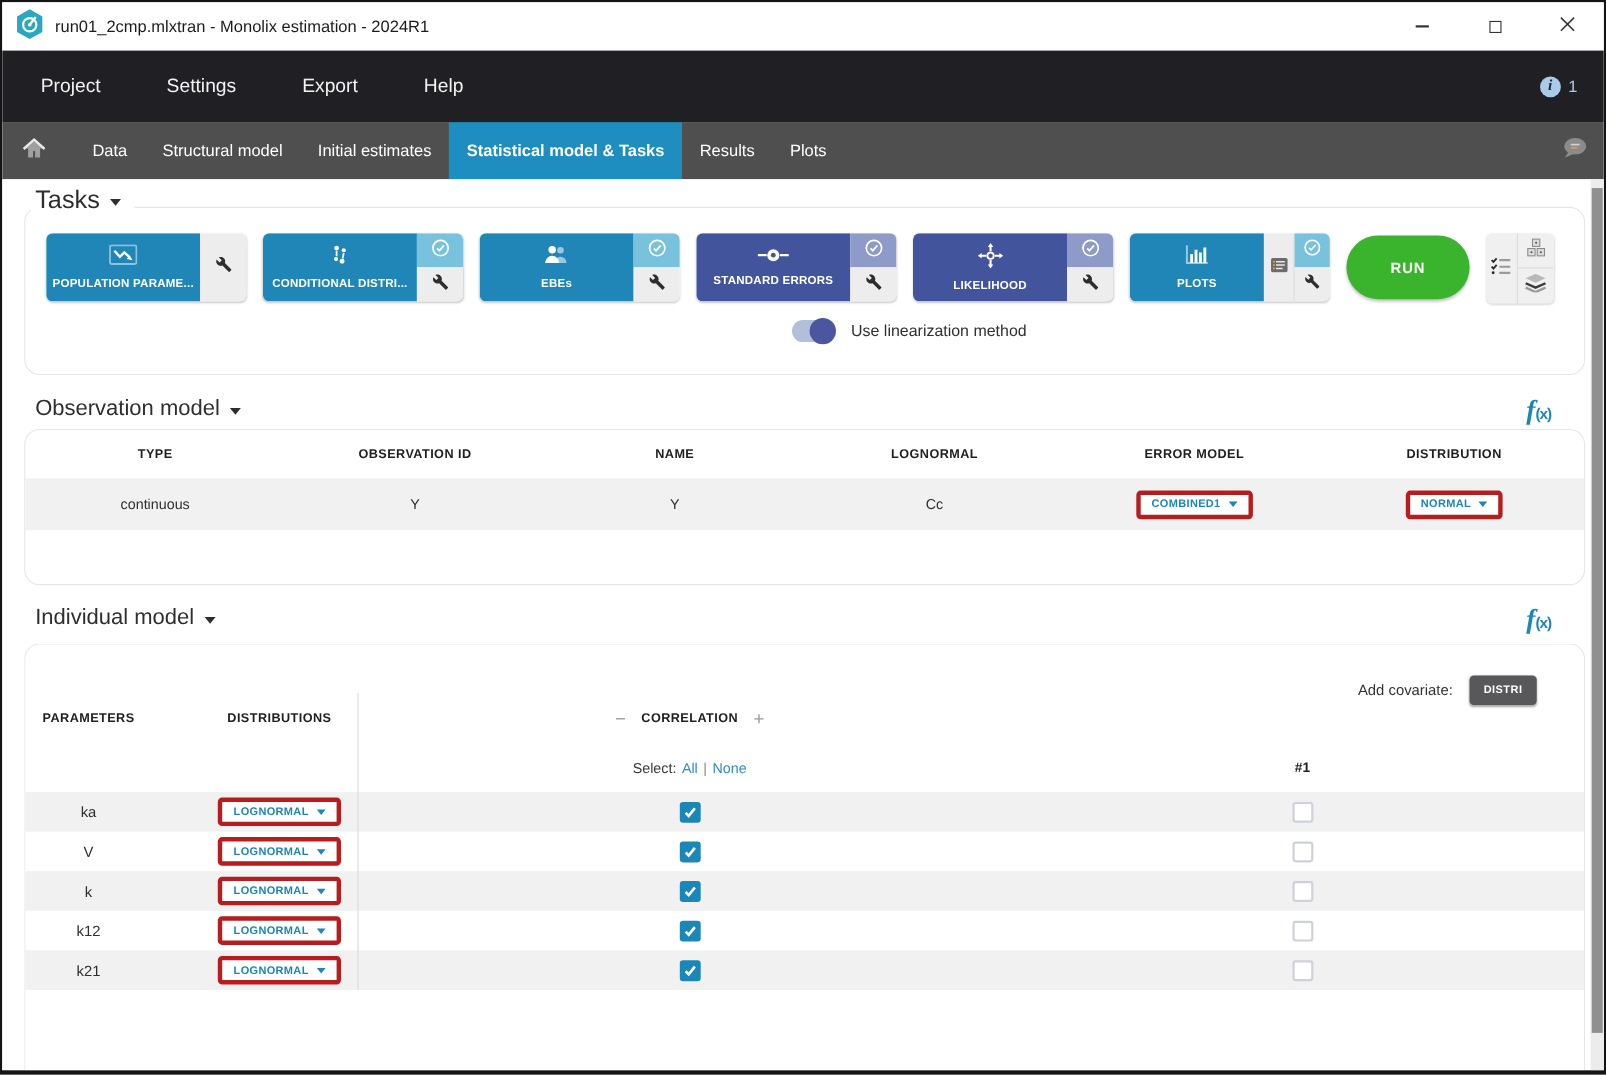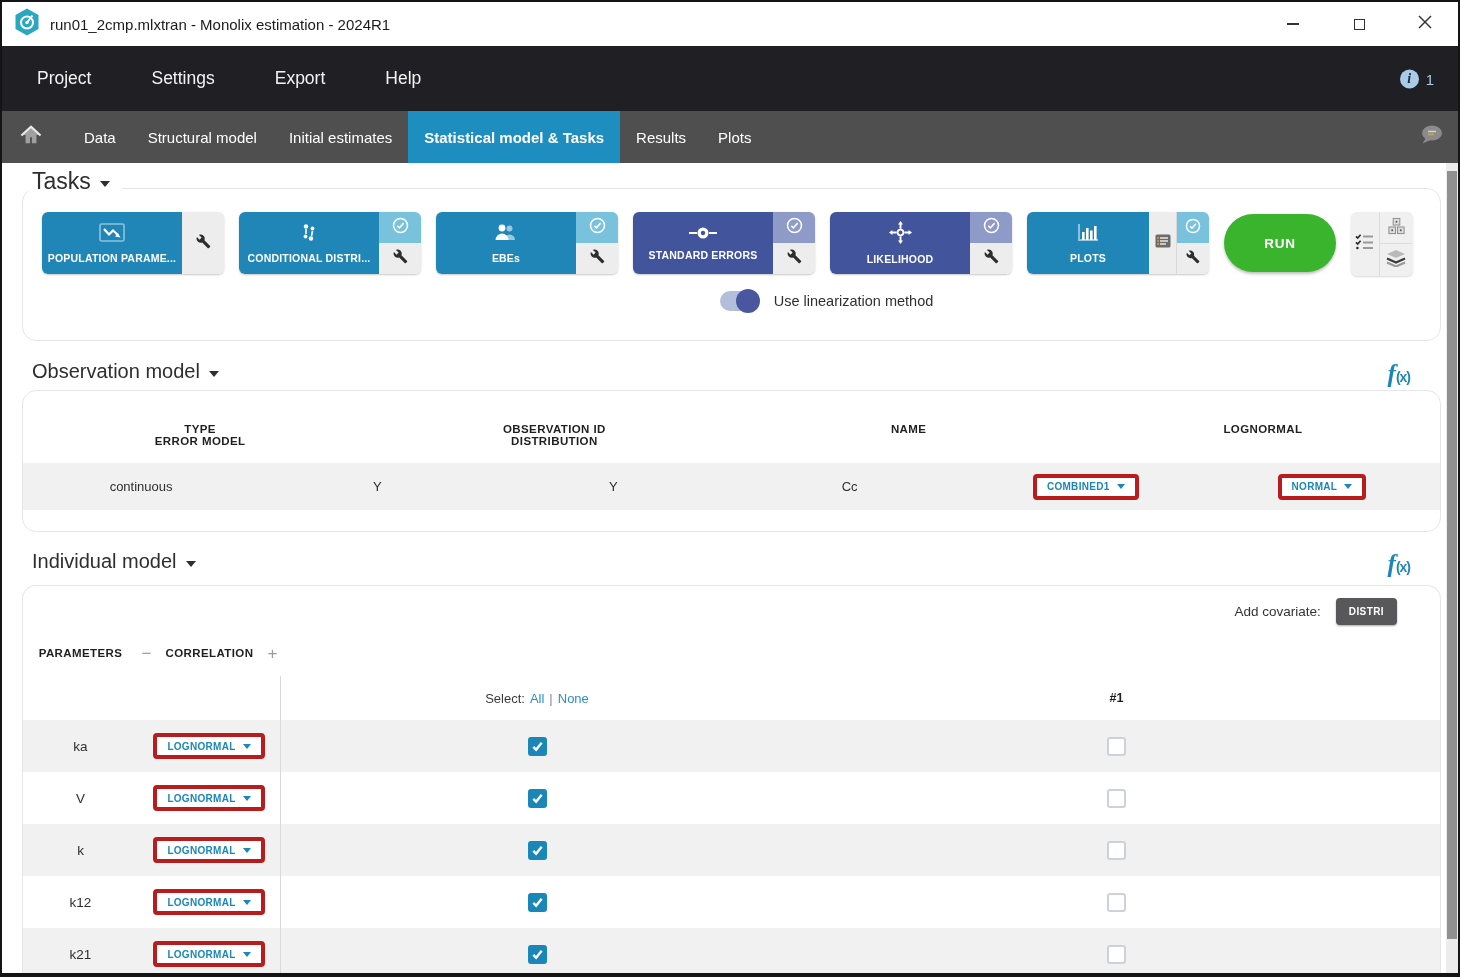--- a/index.html
+++ b/index.html
@@ -70,48 +70,48 @@
   .tools-left { grid-row:1/3; display:flex; align-items:center; justify-content:center; border-right:1px solid #dcdcdc; cursor:pointer; }
   .tools-cell { display:flex; align-items:center; justify-content:center; cursor:pointer; }
   .tools-cell.top { border-bottom:1px solid #dcdcdc; }
   .linearization { position:absolute; top:102px; left:0; right:0; display:flex; justify-content:center; align-items:center; gap:16px; transform:translateX(95px); }
   .toggle { width:38px; height:20px; border-radius:10px; background:#b3bedb; position:relative; cursor:pointer; }
   .toggle-knob { position:absolute; right:-2px; top:-2px; width:24px; height:24px; border-radius:50%; background:#4a57a0; }
   .linearization-label { font-size:14.5px; color:#2f2f2f; }
 
   
   #obs-card { top:227px; height:142px; overflow:hidden; }
-  .obs-header { display:grid; grid-template-columns:repeat(4,1fr); margin-top:32px; }
+  .obs-header { display:grid; grid-template-columns:repeat(6,1fr); margin-top:16px; }
   .obs-header span { text-align:center; font-size:11.5px; font-weight:bold; color:#1f1f1f; letter-spacing:.4px; }
   .obs-row { display:grid; grid-template-columns:repeat(6,1fr); align-items:center; height:47px; background:#f1f1f2; margin-top:16px; }
   .obs-cell { display:flex; justify-content:center; font-size:13px; color:#2f2f2f; }
   .dd-btn { display:inline-flex; align-items:center; gap:7px; background:#fff; border:4px solid #b91c1c; border-radius:4px;
     color:#1b87b8; font-family:"Liberation Sans",sans-serif; font-weight:bold; font-size:10px; letter-spacing:.3px;
     padding:0 10px; height:26px; cursor:pointer; }
   .dd-caret { width:0; height:0; border-left:4px solid transparent; border-right:4px solid transparent; border-top:5px solid #1b87b8; }
 
   
   #ind-card { top:422px; height:388px; border-bottom:none; border-bottom-left-radius:0; border-bottom-right-radius:0; overflow:hidden; }
-  .cov-row { position:absolute; top:12px; right:43px; display:flex; align-items:center; gap:15px; z-index:2; }
+  .cov-row { position:absolute; top:28px; right:43px; display:flex; align-items:center; gap:15px; z-index:2; }
   .cov-label { font-size:13.5px; color:#333; }
   .latent-btn { background:#58585b; color:#fff; font-family:"Liberation Sans",sans-serif; font-size:10px; font-weight:bold;
     letter-spacing:.4px; padding:8px 13px; border-radius:4px; border:none; box-shadow:0 1px 2px rgba(0,0,0,.35); cursor:pointer; }
   .ind-table { position:absolute; top:44px; left:0; right:0; bottom:0; }
-  .ind-grid { display:grid; grid-template-columns:115px 143px 512px 1fr; }
+  .ind-grid { display:grid; grid-template-columns:115px 143px 512px 1fr;gap:45px; }
   .ind-grid .cell { display:flex; align-items:center; justify-content:center; }
   .ind-grid .c2 { border-right:1px solid #d9d9d9; }
   .hrow1 { height:46px; } .hrow2 { height:44px; }
   .hdr { font-size:11.5px; font-weight:bold; color:#1f1f1f; letter-spacing:.4px; }
   .corr-wrap { display:flex; align-items:center; gap:14px; }
   .corr-op { color:#9b9b9b; font-size:17px; cursor:pointer; line-height:1; }
   .select-line { display:flex; gap:5px; align-items:center; font-size:13px; color:#3a3a3a; }
   .link { color:#2f8dc7; cursor:pointer; }
   .sep { color:#8a8a8a; }
   .group-label { font-size:12.5px; font-weight:bold; color:#1f1f1f; }
-  .ind-row { height:52px; }
+  .ind-row { height:36px; }
   .ind-row.alt { background:#f1f1f2; }
   .param-name { font-size:13.5px; color:#2f2f2f; }
   .checkbox { width:19px; height:19px; border-radius:3px; cursor:pointer; }
   .checkbox.checked { background:#1b87b8; display:flex; align-items:center; justify-content:center; }
   .checkbox.unchecked { background:#fff; border:2px solid #cdd2da; }
 
   
   .scrollbar { position:absolute; top:161px; right:0; bottom:0; width:12px; background:#ececec; }
   .scroll-thumb { position:absolute; top:8px; left:1px; right:1px; height:768px; background:#909090; }
 </style>
@@ -476,20 +476,21 @@
     </div>
     <div class="card" id="ind-card">
       <div class="cov-row">
         <span class="cov-label">Add covariate:</span>
         <button class="latent-btn">DISTRI</button>
       </div>
 
       <div class="ind-table">
         <div class="ind-grid hrow1">
           <div class="cell c1 hdr">PARAMETERS</div>
+          <div class="cell c2 hdr">DISTRIBUTIONS</div>
           <div class="cell c4">
             <div class="corr-wrap">
               <span class="corr-op">−</span>
               <span class="hdr">CORRELATION</span>
               <span class="corr-op">+</span>
             </div>
           </div>
         </div>
         <div class="ind-grid hrow2">
           <div class="cell c1"></div>

